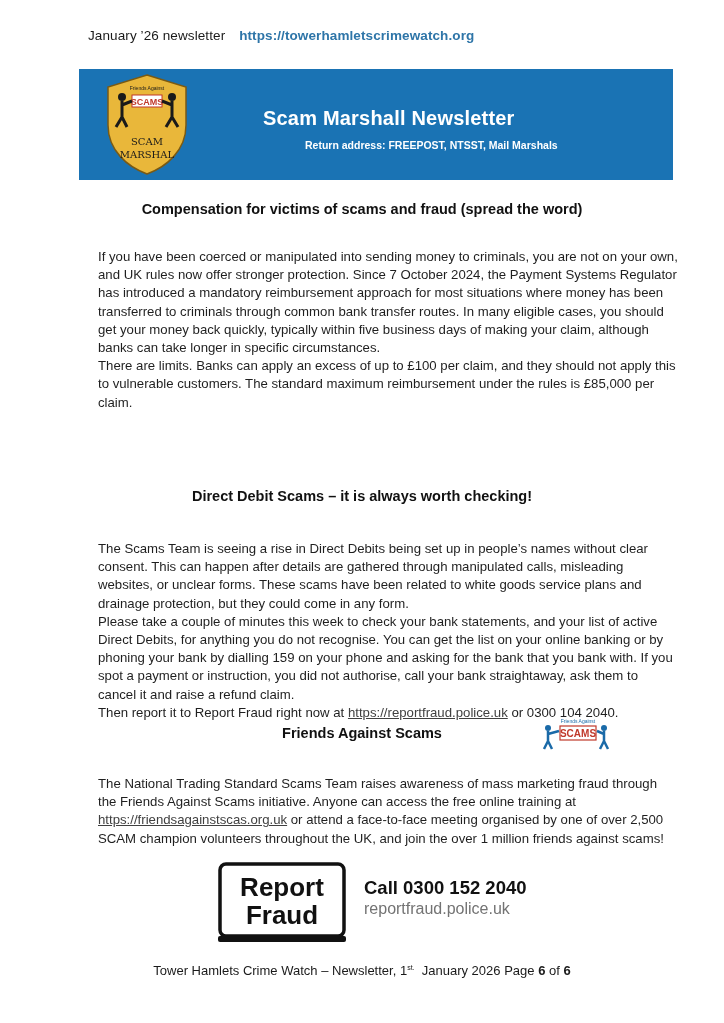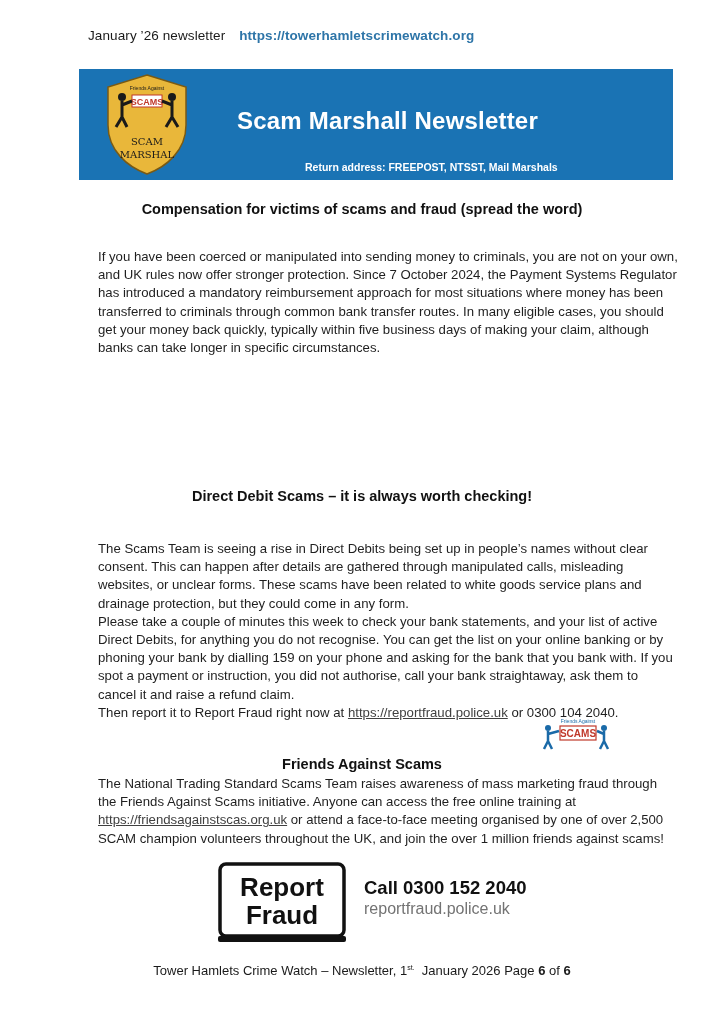--- a/index.html
+++ b/index.html
@@ -15,25 +15,25 @@
       color: #2e75a8; font-weight: bold; text-decoration: none; margin-left: 10px;
     }
     .banner {
       position: absolute; left: 79px; top: 69px; width: 594px; height: 111px;
       background: #1a73b4;
     }
     .badge {
       position: absolute; left: 25px; top: 4px; width: 86px; height: 103px;
     }
     .banner-title {
-      position: absolute; left: 158px; top: 38px; font-size: 24px; font-weight: bold;
+      position: absolute; left: 184px; top: 38px; font-size: 20px; font-weight: bold;
       color: #ffffff; letter-spacing: 0.2px;
     }
     .banner-sub {
-      position: absolute; left: 201px; top: 92px; font-size: 10.5px; font-weight: bold; color: #ffffff; padding-left: 25px;
+      position: absolute; left: 201px; top: 70px; font-size: 10.5px; font-weight: bold; color: #ffffff; padding-left: 25px;
     }
     .heading {
       position: absolute; left: 0; width: 724px; text-align: center;
       font-size: 14.5px; font-weight: bold; color: #111;
     }
     .para {
       position: absolute; left: 86px; width: 580px;
       font-size: 13.2px; line-height: 18.2px; color: #1f1f1f; margin: 12px;
     }
     .para p { margin: 0; }
@@ -78,30 +78,31 @@
     <text x="43" y="72" font-size="10" text-anchor="middle" fill="#1a1a1a" font-family="DejaVu Serif, serif">SCAM</text>
     <text x="43" y="85" font-size="10" text-anchor="middle" fill="#1a1a1a" font-family="DejaVu Serif, serif">MARSHAL</text>
   </svg>
   <div class="banner-title">Scam Marshall Newsletter</div>
   <div class="banner-sub">Return address: FREEPOST, NTSST, Mail Marshals</div>
 </div>
 
 <div class="heading" style="top:201px;">Compensation for victims of scams and fraud (spread the word)</div>
 <div class="para" style="top:236px;">
   <p>If you have been coerced or manipulated into sending money to criminals, you are not on your own, and UK rules now offer stronger protection. Since 7 October 2024, the Payment Systems Regulator has introduced a mandatory reimbursement approach for most situations where money has been transferred to criminals through common bank transfer routes. In many eligible cases, you should get your money back quickly, typically within five business days of making your claim, although banks can take longer in specific circumstances.</p>
+  <p>There are limits. Banks can apply an excess of up to £100 per claim, and they should not apply this to vulnerable customers. The standard maximum reimbursement under the rules is £85,000 per claim.</p>
 </div>
 
 <div class="heading" style="top:488px;">Direct Debit Scams – it is always worth checking!</div>
 <div class="para" style="top:528px;">
   <p>The Scams Team is seeing a rise in Direct Debits being set up in people’s names without clear consent. This can happen after details are gathered through manipulated calls, misleading websites, or unclear forms. These scams have been related to white goods service plans and drainage protection, but they could come in any form.</p>
   <p>Please take a couple of minutes this week to check your bank statements, and your list of active Direct Debits, for anything you do not recognise. You can get the list on your online banking or by phoning your bank by dialling 159 on your phone and asking for the bank that you bank with. If you spot a payment or instruction, you did not authorise, call your bank straightaway, ask them to cancel it and raise a refund claim.</p>
   <p><span>Then report it to Report Fraud right now at </span><a class="link">https://reportfraud.police.uk</a><span> or 0300 104 2040.</span></p>
 </div>
 
-<div class="heading" style="top:725px;margin-top:31px;">Friends Against Scams</div>
+<div class="heading" style="top:725px;">Friends Against Scams</div>
 <svg class="fas-logo" viewBox="0 0 72 36">
   <text x="40" y="6" font-size="5" text-anchor="middle" fill="#1a6aa8" font-family="Liberation Sans, sans-serif">Friends Against</text>
   <rect x="22" y="9" width="36" height="14" fill="#ffffff" stroke="#c0392b" stroke-width="1.2"></rect>
   <text x="40" y="20" font-size="10" font-weight="bold" text-anchor="middle" fill="#c0392b" font-family="Liberation Sans, sans-serif">SCAMS</text>
   <circle cx="10" cy="11" r="3" fill="#1a6aa8"></circle>
   <path d="M10 14 L10 24 M10 17 L21 14 M10 24 L6 32 M10 24 L14 32" stroke="#1a6aa8" stroke-width="2.5" fill="none"></path>
   <circle cx="66" cy="11" r="3" fill="#1a6aa8"></circle>
   <path d="M66 14 L66 24 M66 17 L59 14 M66 24 L62 32 M66 24 L70 32" stroke="#1a6aa8" stroke-width="2.5" fill="none"></path>
 </svg>
 <div class="para" style="top:763px;">

